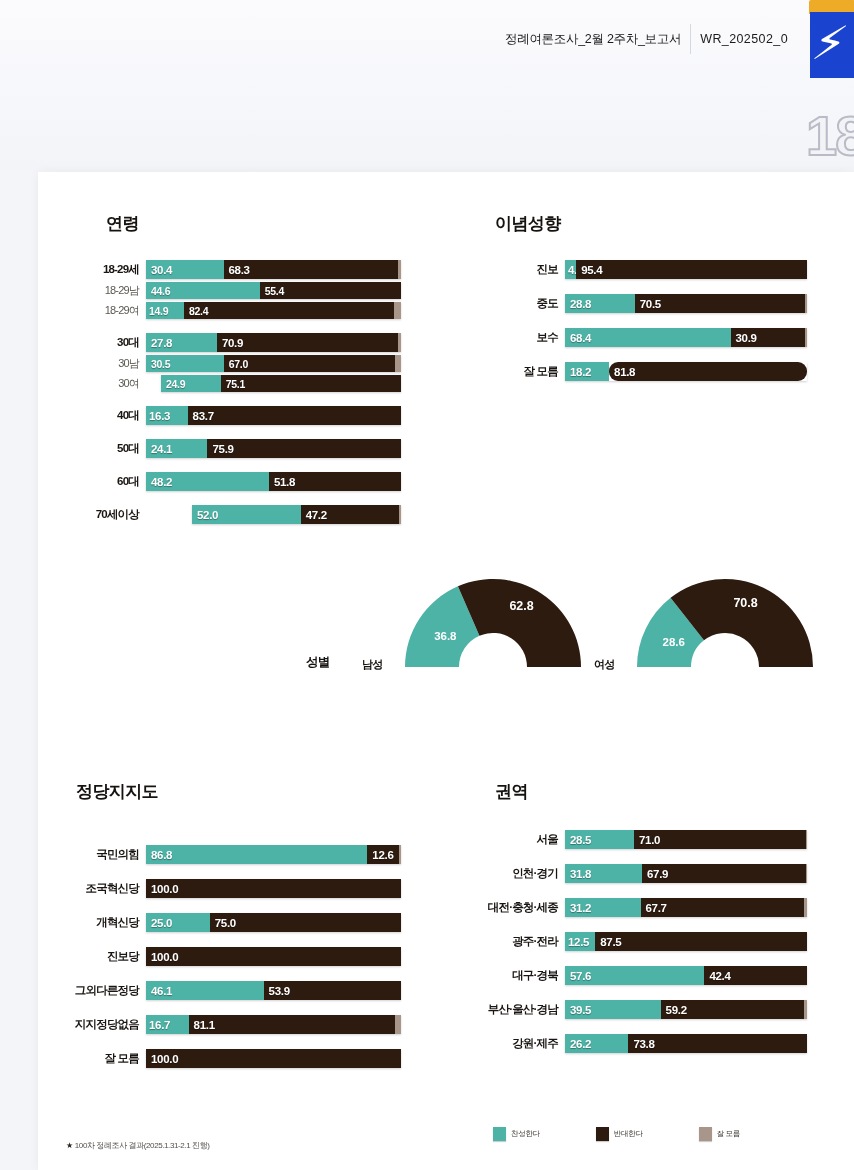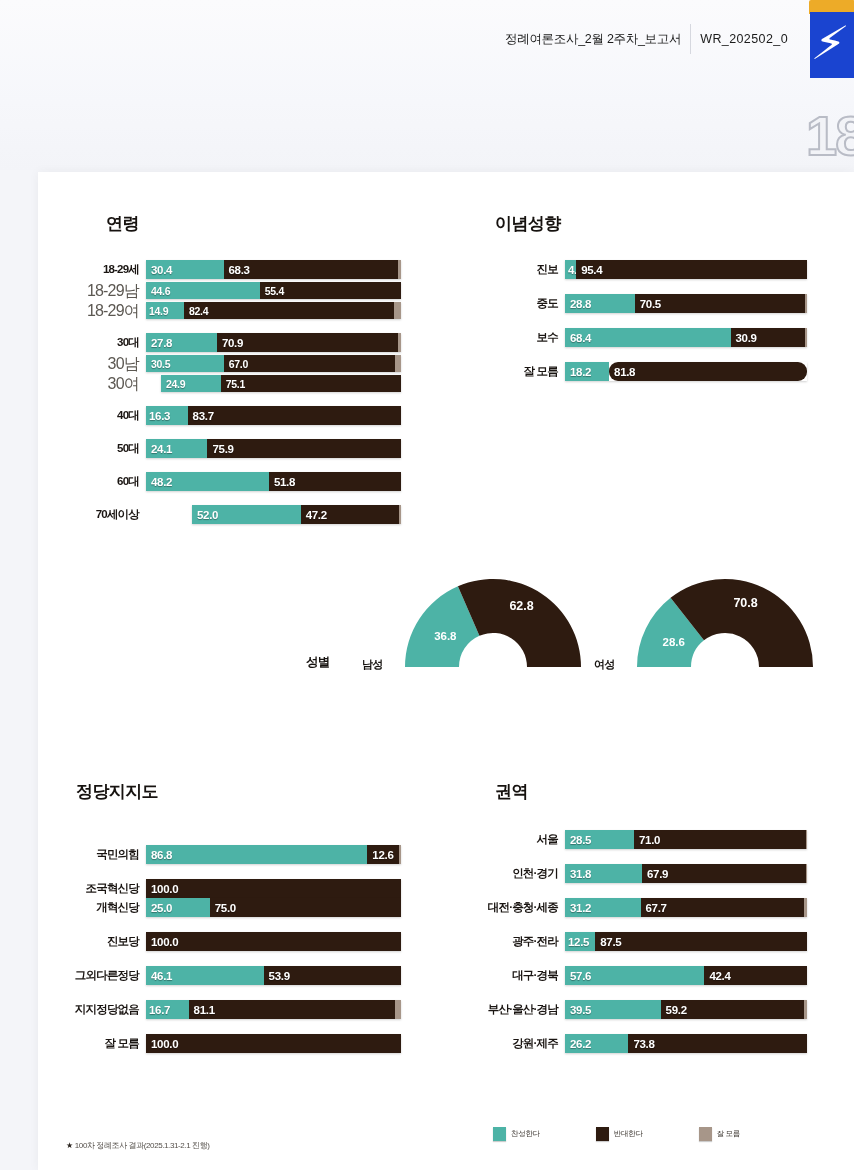--- a/index.html
+++ b/index.html
@@ -30,21 +30,21 @@
   #slide{position:absolute;left:38px;top:172px;width:816px;height:998px;background:#ffffff;
     box-shadow:0 0 10px rgba(0,0,0,0.05);overflow:hidden;}
 
   .panel-title{position:absolute;font-size:17px;font-weight:bold;color:#16120f;letter-spacing:-0.6px;}
 
   
   .bargroup{position:absolute;}
   .barrow{position:relative;height:19px;display:flex;align-items:center;}
   .barrow .rowlabel{position:absolute;right:100%;padding-right:7px;white-space:nowrap;
     font-size:11.5px;font-weight:bold;color:#1a1512;letter-spacing:-0.8px;line-height:19px;}
-  .barrow.sub .rowlabel{font-weight:normal;color:#5c5852;font-size:16px;}
+  .barrow.sub .rowlabel{font-weight:normal;color:#5c5852;font-size:11px;}
   .barrow.sub{height:17px;}
   .track{position:relative;height:100%;width:100%;display:flex;overflow:hidden;
     box-shadow:0 1px 2px rgba(0,0,0,.18);}
   .seg{height:100%;display:flex;align-items:center;position:relative;}
   .seg.agree{background:#4db3a6;}
   .seg.oppose{background:#2e1b10;}
   .seg.dunno{background:#a79689;}
   .seg .val{position:absolute;left:5px;top:50%;transform:translateY(-50%);
     font-size:11.5px;font-weight:bold;color:#ffffff;white-space:nowrap;letter-spacing:-0.3px;
     text-shadow:0 1px 1px rgba(0,0,0,.35);}
@@ -296,21 +296,21 @@
         </div>
       </div>
       <div class="barrow" style="margin-top: 15px;">
         <div class="rowlabel">조국혁신당</div>
         <div class="track">
           <div class="seg oppose" style="width: 100%;">
             <span class="val">100.0</span>
           </div>
         </div>
       </div>
-      <div class="barrow" style="">
+      <div class="barrow" style="margin-top: 15px;">
         <div class="rowlabel">개혁신당</div>
         <div class="track">
           <div class="seg agree" style="width: 25%;">
             <span class="val">25.0</span>
           </div>
           <div class="seg oppose" style="width: 75%;">
             <span class="val">75.0</span>
           </div>
         </div>
       </div>

